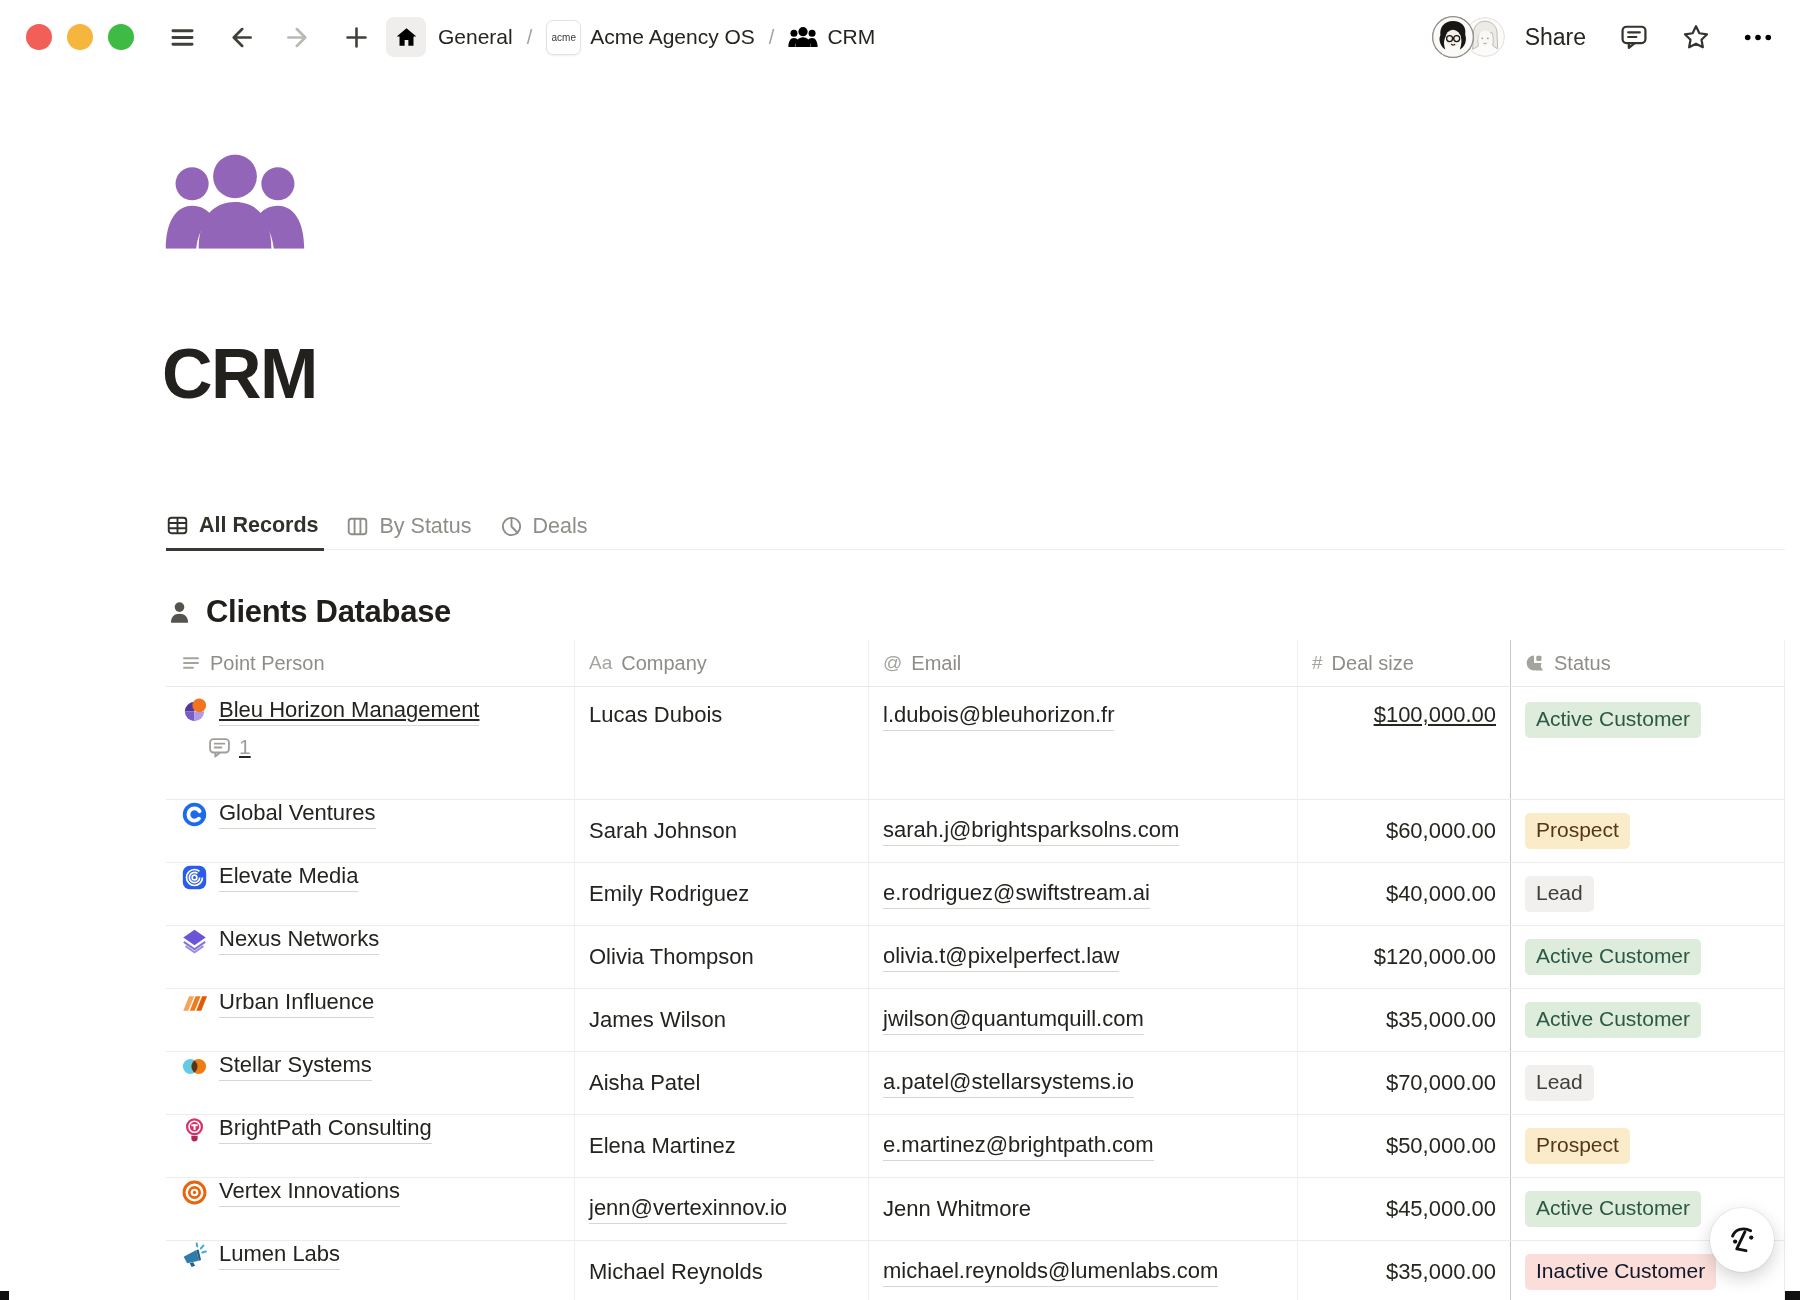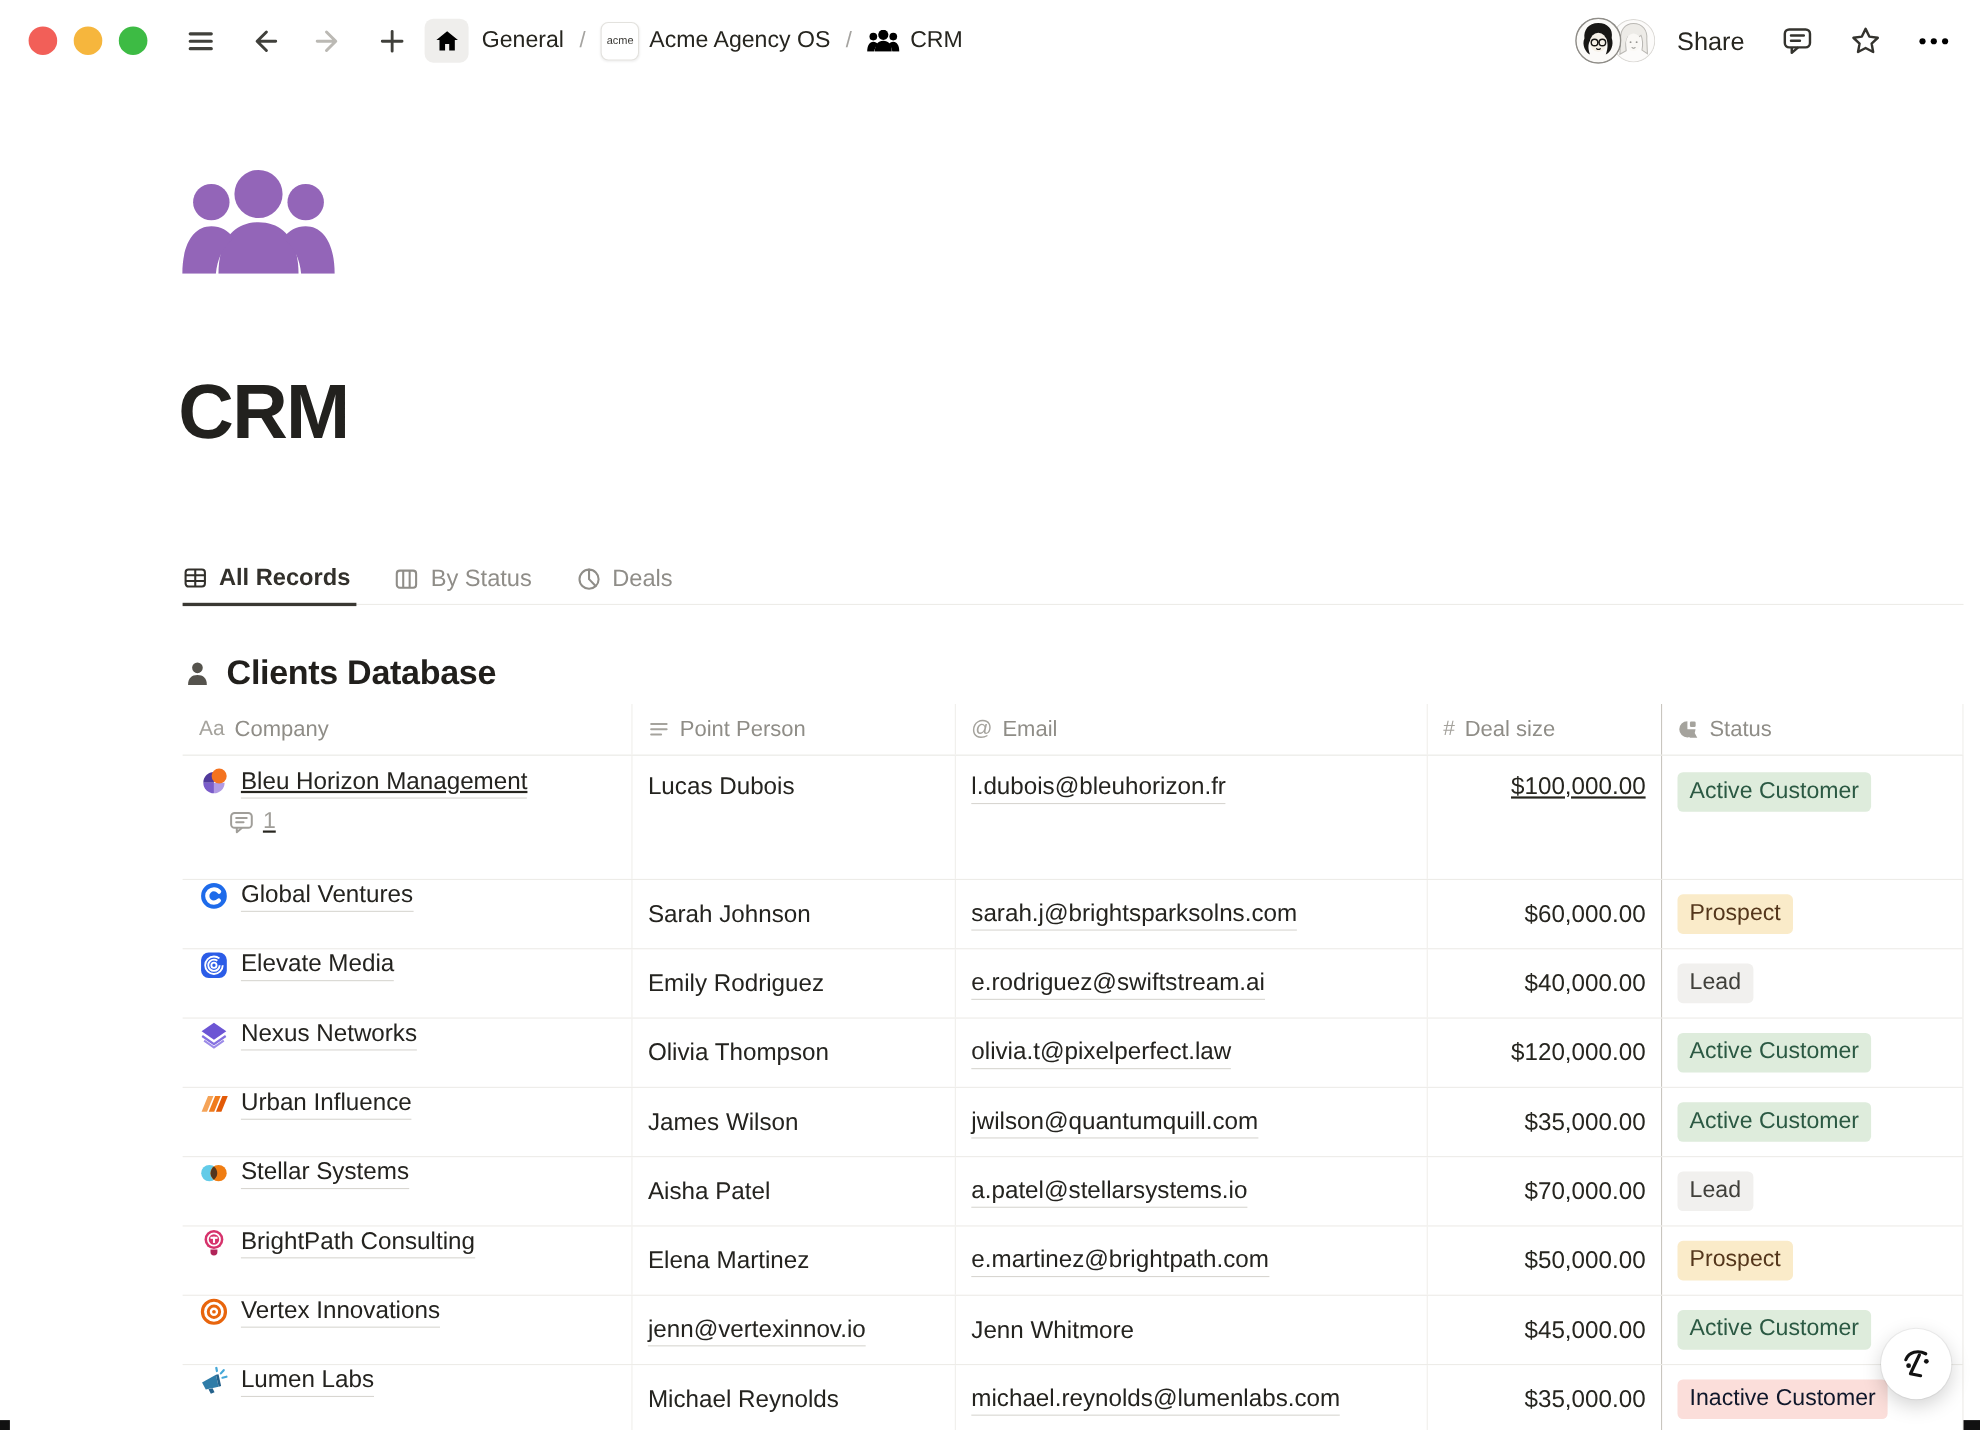--- a/index.html
+++ b/index.html
@@ -23,21 +23,21 @@
   .avatar{width:42px;height:42px;border-radius:50%;overflow:hidden;}
   .avatar.second{width:40px;height:40px;margin-left:-9px;z-index:0;opacity:.92;}
   .avatar.first{z-index:1;box-shadow:0 0 0 1.5px #8f8d88 inset;}
   .share{font-size:23px;color:#26251F;margin-left:-14px;}
 
   
   .page-icon{position:absolute;left:164px;top:154px;color:#9365B8;}
   .page-title{position:absolute;left:162px;top:334px;font-size:70px;font-weight:700;color:#22211E;letter-spacing:-1.5px;}
 
   
-  .tabs{position:absolute;left:166px;top:497px;width:1619px;height:52px;display:flex;gap:34px;border-bottom:1px solid #EDECE8;}
+  .tabs{position:absolute;left:166px;top:497px;width:1619px;height:52px;display:flex;gap:22px;border-bottom:1px solid #EDECE8;}
   .tab{display:flex;align-items:center;gap:10px;font-size:21.5px;color:#8F8D88;padding:6px 6px 0 0;}
   .tab .ticon{display:flex;}
   .tab.active{color:#32302B;font-weight:700;border-bottom:3px solid #3A3833;margin-bottom:-2px;}
 
   
   .db-heading{position:absolute;left:166px;top:594px;display:flex;align-items:center;gap:13px;}
   .db-heading .txt{font-size:31px;font-weight:700;color:#211F1C;letter-spacing:-.3px;}
 
   
   .table{position:absolute;left:166px;top:640px;width:1619px;font-size:22px;}
@@ -344,30 +344,30 @@
         <svg width="27" height="27" fill="currentColor">
           <use href="#icon-person"></use>
         </svg>
       </span>
     <span class="txt">Clients Database</span>
   </div>
 
   <div class="table">
     <div class="thead">
       <div class="hcell">
-        <span class="hicon">Aa</span>
-        <span>Company</span>
-      </div>
-      <div class="hcell">
         <span class="hicon">
             <svg width="20" height="20">
               <use href="#icon-text-lines"></use>
             </svg>
           </span>
         <span>Point Person</span>
+      </div>
+      <div class="hcell">
+        <span class="hicon">Aa</span>
+        <span>Company</span>
       </div>
       <div class="hcell">
         <span class="hicon">@</span>
         <span>Email</span>
       </div>
       <div class="hcell deal">
         <span class="hicon">#</span>
         <span>Deal size</span>
       </div>
       <div class="hcell status">

